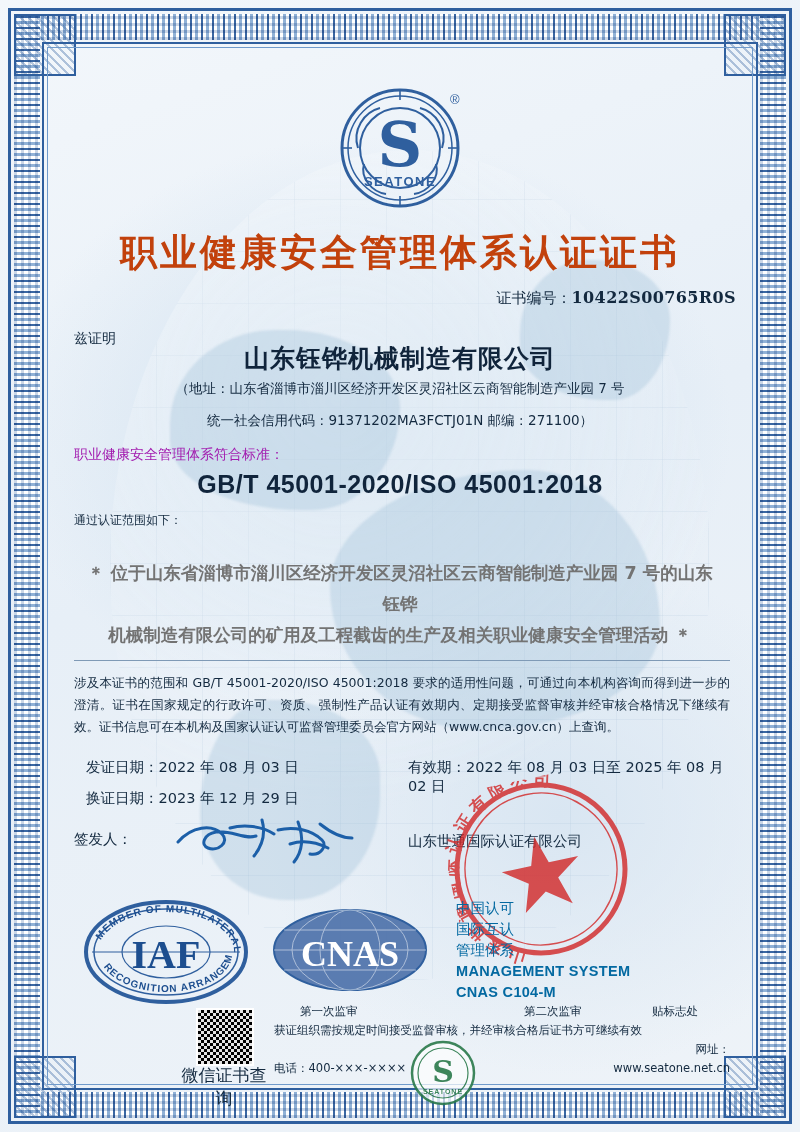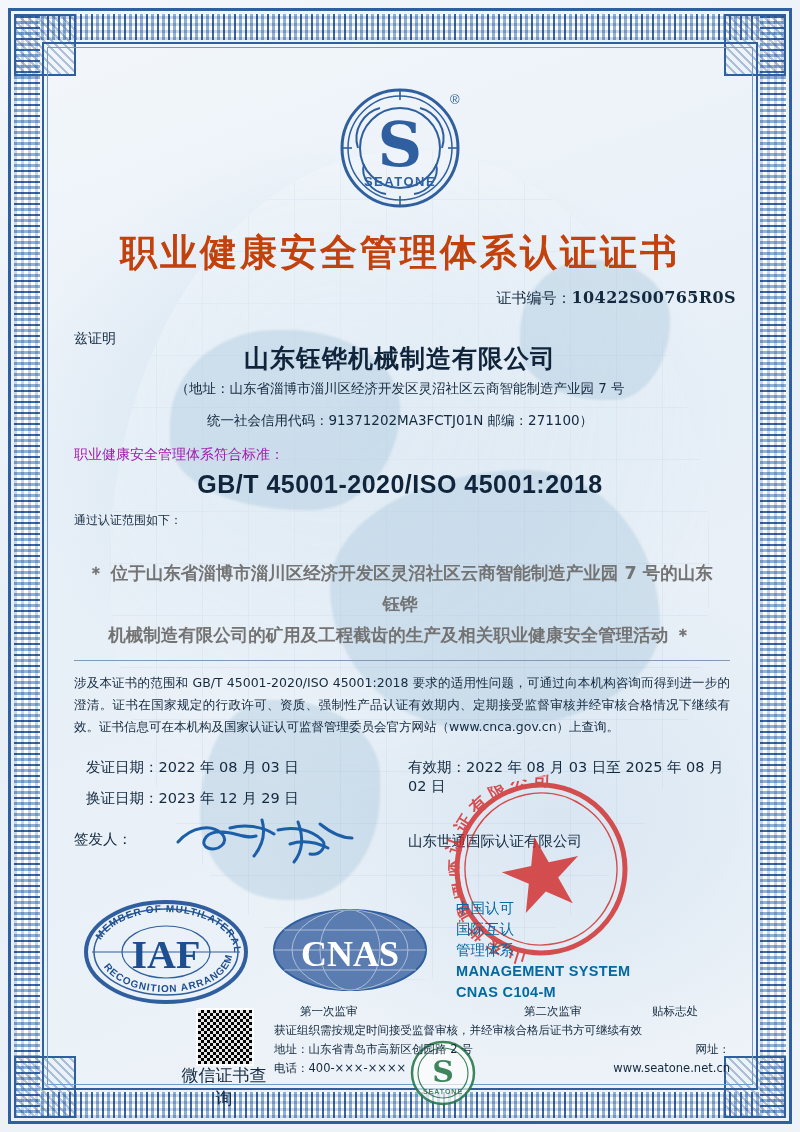--- a/index.html
+++ b/index.html
@@ -542,21 +542,20 @@
     <div class="footer">
       <div class="foot-head">
         <span class="fh1">第一次监审</span>
         <span class="fh2">第二次监审</span>
         <span class="fh3">贴标志处</span>
       </div>
       <div class="foot-row">
         <span class="fr-l">获证组织需按规定时间接受监督审核，并经审核合格后证书方可继续有效</span>
       </div>
       <div class="foot-row">
-        <span class="fr-l">地址：山东省青岛市高新区创园路 2 号</span>
         <span class="fr-r">网址：www.seatone.net.cn</span>
       </div>
       <div class="foot-row">
         <span class="fr-l">电话：400-×××-××××</span>
       </div>
     </div>
 
   </div>
 </div>
 

